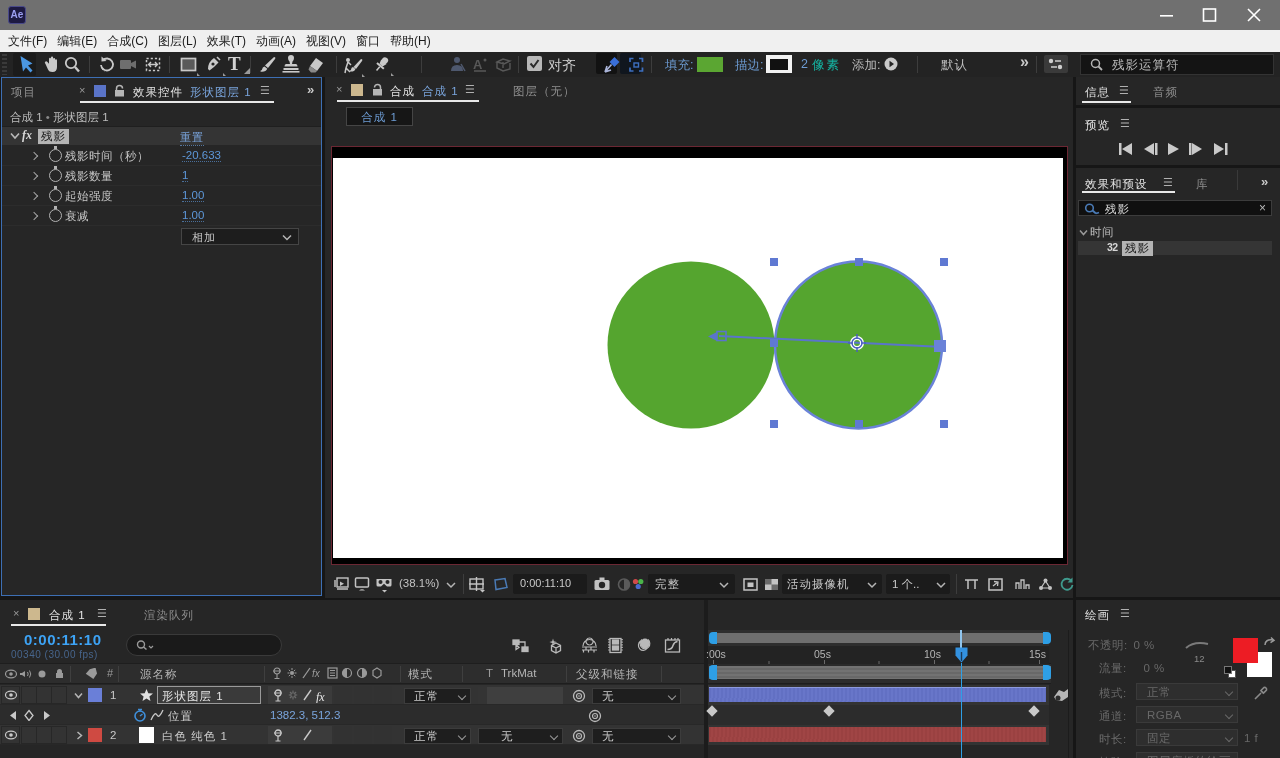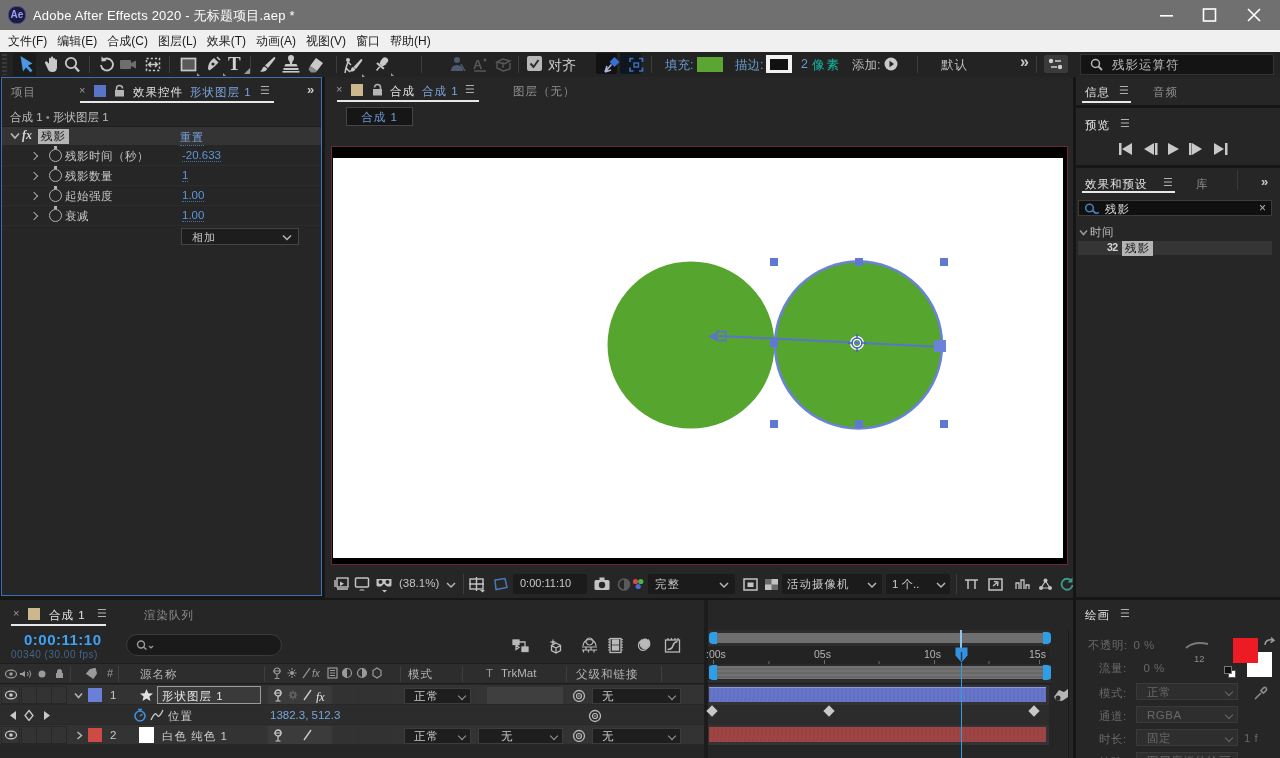--- a/index.html
+++ b/index.html
@@ -1,37 +1,36 @@
 <!DOCTYPE html>
 <html><head><meta charset="utf-8"><style>
 *{margin:0;padding:0;box-sizing:border-box}
 html,body{width:1280px;height:758px;overflow:hidden}
 body{font-family:"Liberation Sans",sans-serif;background:#161616;position:relative;color:#c8c8c8}
 .abs{position:absolute}
 .titlebar{position:absolute;left:0;top:0;width:1280px;height:30px;background:#707070;color:#fff;font-size:13px}
-.aelogo{position:absolute;left:8px;top:6px;width:18px;height:18px;background:#1d1a42;border:1px solid #4a4a8a;border-radius:8px;color:#9b9ff2;font-size:10px;font-weight:bold;text-align:center;line-height:16px}
+.aelogo{position:absolute;left:8px;top:6px;width:18px;height:18px;background:#1d1a42;border:1px solid #4a4a8a;border-radius:3px;color:#9b9ff2;font-size:10px;font-weight:bold;text-align:center;line-height:16px}
 .titletext{position:absolute;left:33px;top:7px;letter-spacing:.2px}
 .menubar{position:absolute;left:0;top:30px;width:1280px;height:22px;background:#f0f0f0;color:#1a1a1a;font-size:12px;line-height:22px}
 .menubar span{display:inline-block;padding:0 5px}
 .toolbar{position:absolute;left:0;top:52px;width:1280px;height:25px;background:#232323}
 .toolbar svg{position:absolute;top:3px}
 .tsep{position:absolute;top:4px;width:1px;height:17px;background:#3d3d3d}
 .panel{position:absolute;background:#262626}
 .bluetxt{color:#7aa5dd}
 .seltxt{background:#b4b4b4;color:#161616;padding:0 3px}
 .tabtxt-on{color:#e4e4e4}
 .tabtxt-off{color:#8f8f8f}
 .hamb{color:#b0b0b0;font-size:11px}
 .ddown{background:#1d1d1d;border:1px solid #454545;color:#c4c4c4;position:absolute;font-size:11px}
 </style></head>
 <body>
 
 <div class="titlebar">
   <div class="aelogo">Ae</div>
-  <div class="titletext">Adobe After Effects 2020 - 无标题项目.aep *</div>
   <svg class="abs" style="left:1150px;top:0" width="130" height="30">
     <rect x="10" y="15" width="13" height="1.6" fill="#fff"></rect>
     <rect x="53.5" y="9" width="12" height="12" fill="none" stroke="#fff" stroke-width="1.6"></rect>
     <path d="M98 9 L110 21 M110 9 L98 21" stroke="#fff" stroke-width="1.6"></path>
   </svg>
 </div>
 
 <div class="menubar"><span style="padding-left:8px">文件(F)</span><span>编辑(E)</span><span>合成(C)</span><span>图层(L)</span><span>效果(T)</span><span>动画(A)</span><span>视图(V)</span><span>窗口</span><span>帮助(H)</span></div>
 
 <div class="toolbar" id="toolbar">

